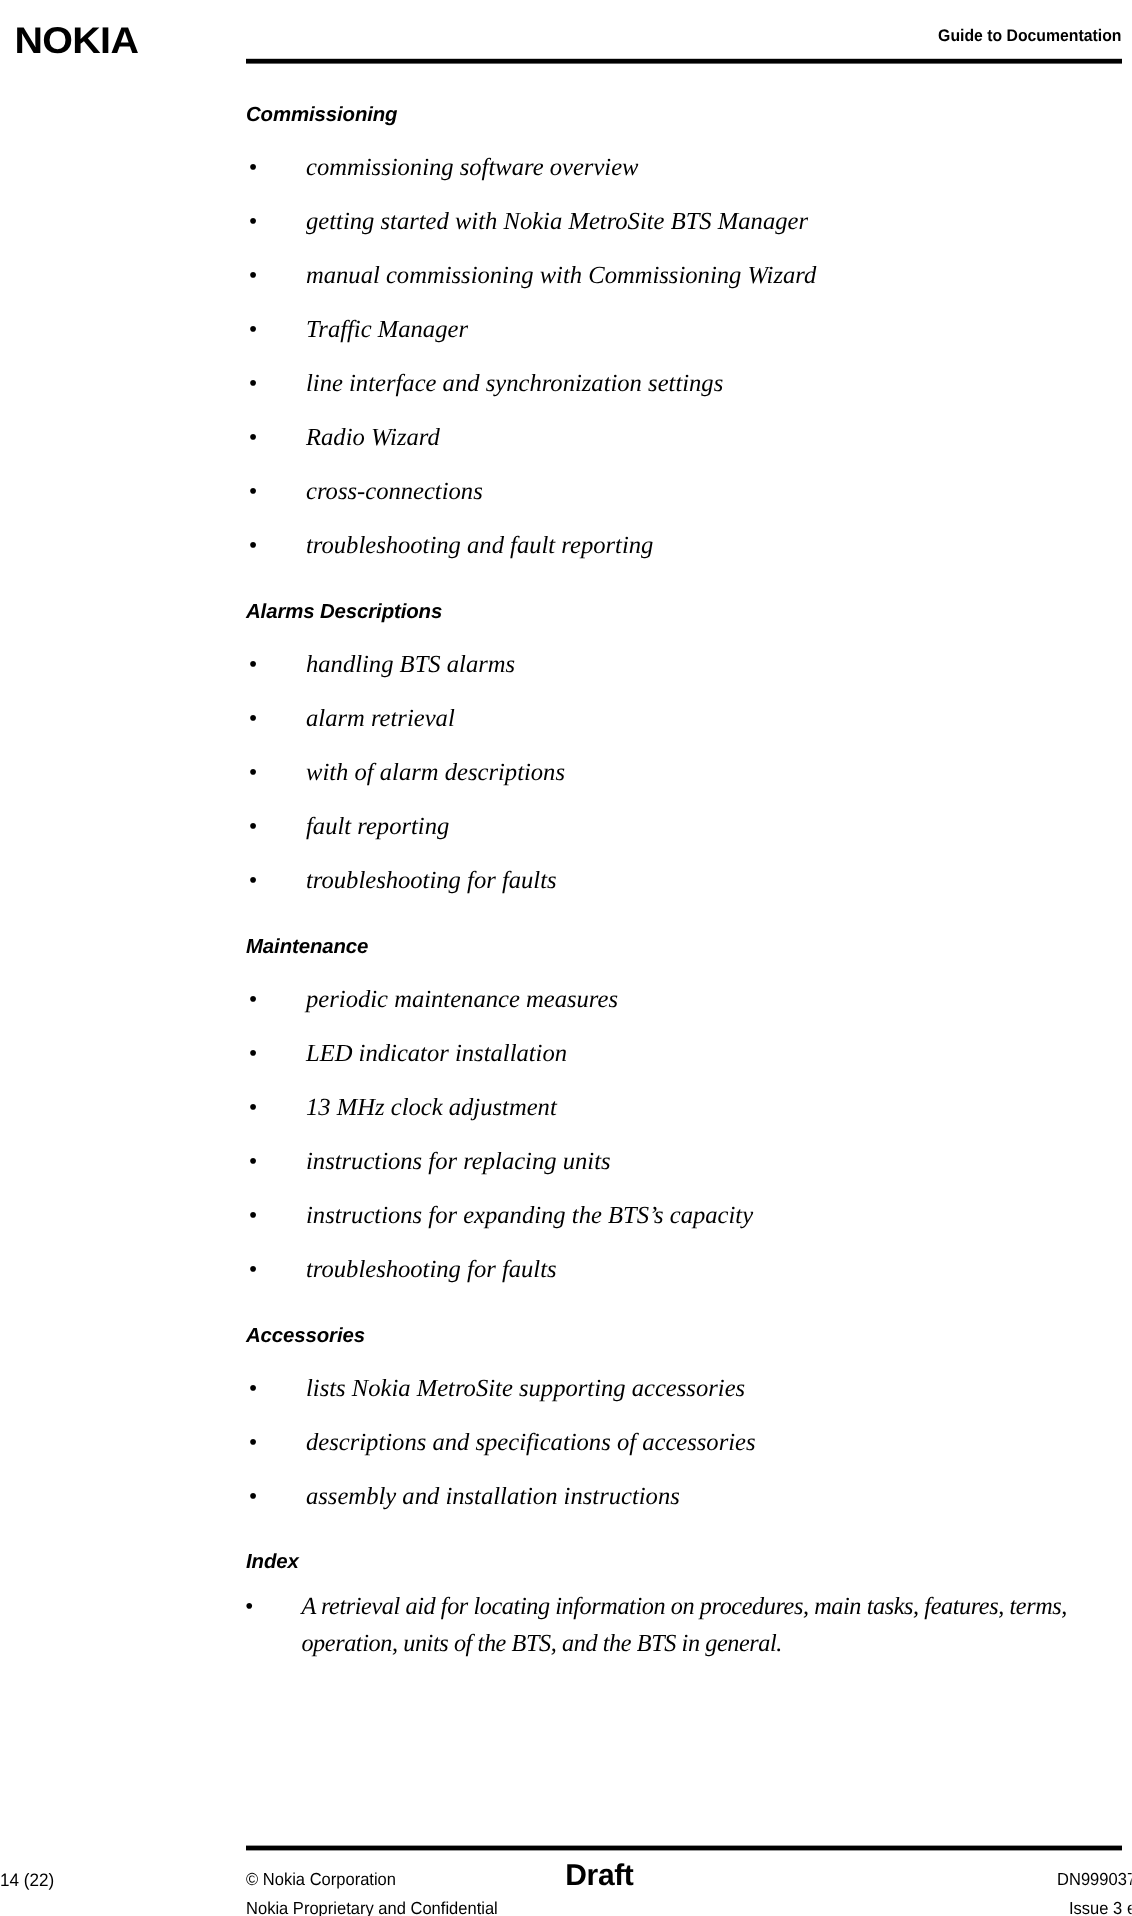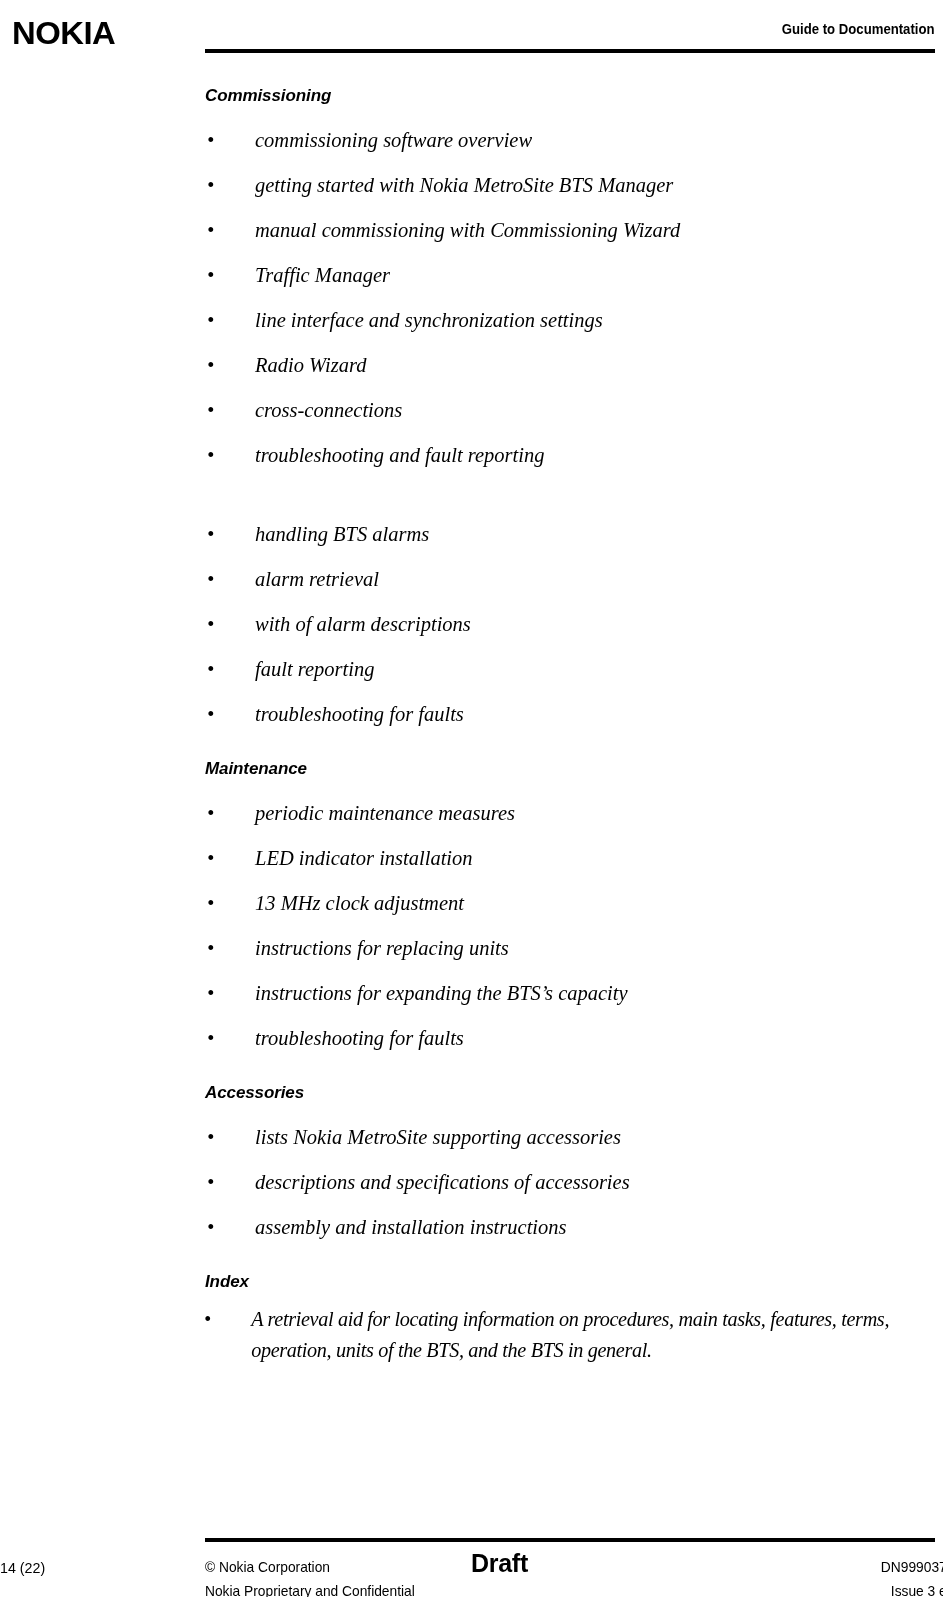--- a/index.html
+++ b/index.html
@@ -209,20 +209,21 @@
           <li class="bullet-item"><span class="bullet-dot">•</span><span>manual commissioning with Commissioning Wizard</span></li>
           <li class="bullet-item"><span class="bullet-dot">•</span><span>Traffic Manager</span></li>
           <li class="bullet-item"><span class="bullet-dot">•</span><span>line interface and synchronization settings</span></li>
           <li class="bullet-item"><span class="bullet-dot">•</span><span>Radio Wizard</span></li>
           <li class="bullet-item"><span class="bullet-dot">•</span><span>cross-connections</span></li>
           <li class="bullet-item"><span class="bullet-dot">•</span><span>troubleshooting and fault reporting</span></li>
         </ul>
         <div class="gap-list-to-head"></div>
       </div>
       <div class="section">
+        <div class="section-heading">Alarms Descriptions</div>
         <div class="gap-head-to-list"></div>
         <ul class="bullet-list">
           <li class="bullet-item"><span class="bullet-dot">•</span><span>handling BTS alarms</span></li>
           <li class="bullet-item"><span class="bullet-dot">•</span><span>alarm retrieval</span></li>
           <li class="bullet-item"><span class="bullet-dot">•</span><span>with of alarm descriptions</span></li>
           <li class="bullet-item"><span class="bullet-dot">•</span><span>fault reporting</span></li>
           <li class="bullet-item"><span class="bullet-dot">•</span><span>troubleshooting for faults</span></li>
         </ul>
         <div class="gap-list-to-head"></div>
       </div>

